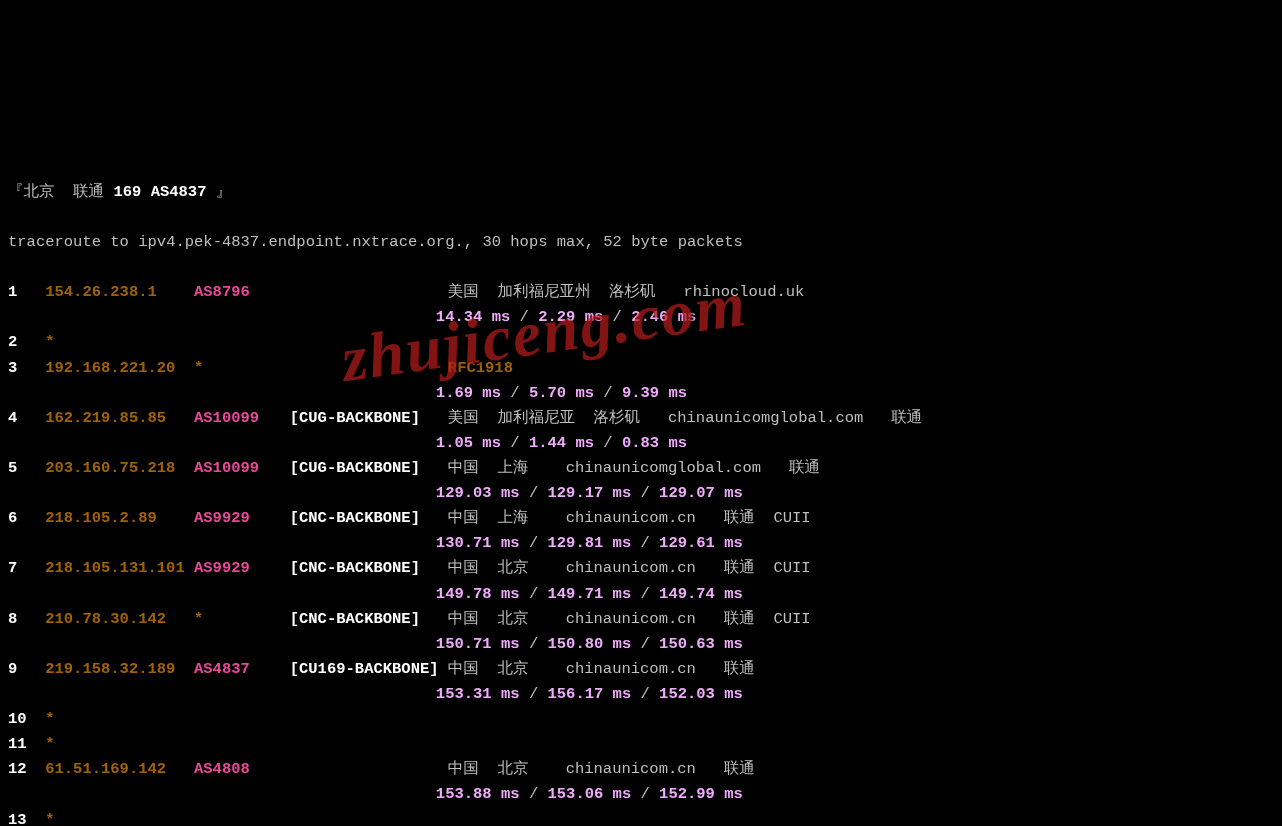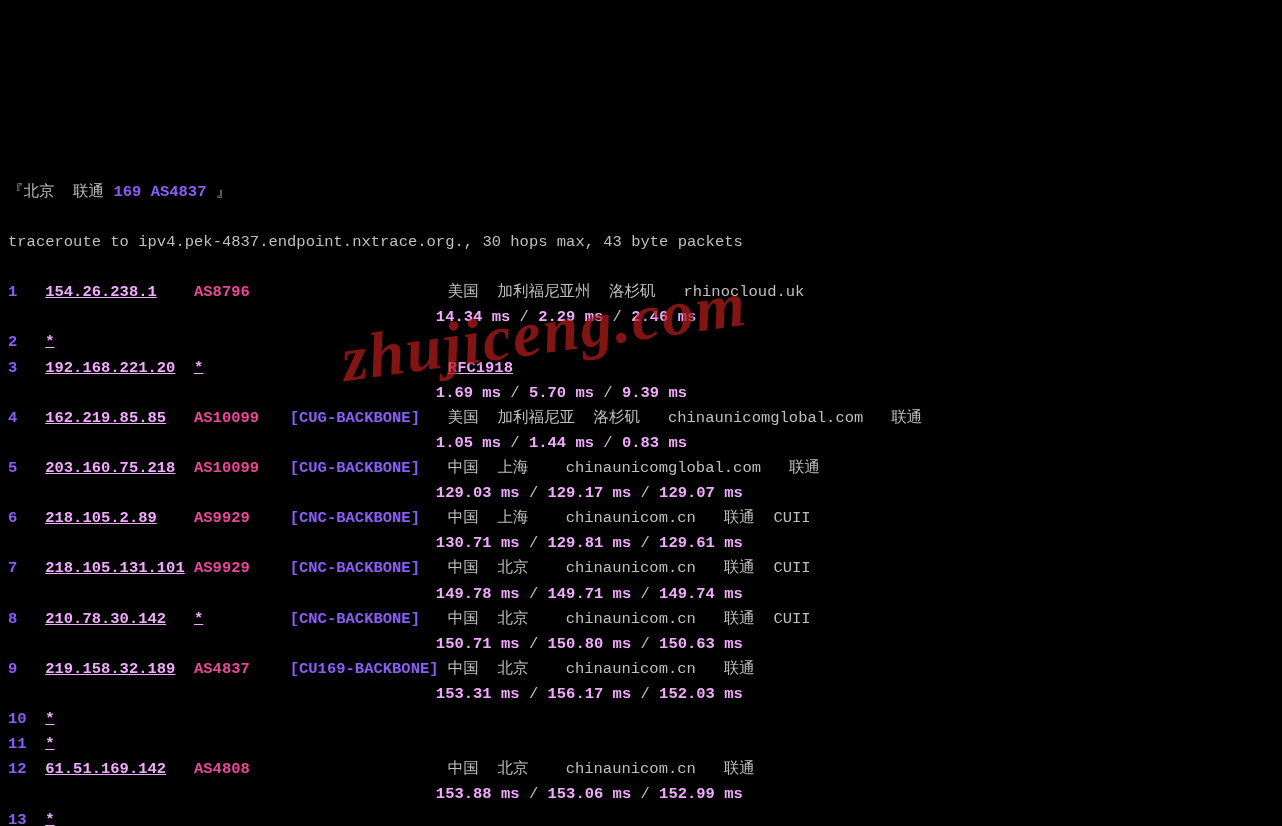--- a/index.html
+++ b/index.html
@@ -9,22 +9,22 @@
       font-size: 15.5px;
       line-height: 1.62;
       color: #e0e0e0;
       padding: 4px 8px;
       white-space: pre;
       position: relative;
       width: 1282px;
       height: 826px;
       overflow: hidden;
     }
-    .yellow { color: #8b5cf6; font-weight: bold; }
-    .white-bold { color: #f0abfc; font-weight: bold; text-decoration: underline; }
+    .yellow { color: #ffffff; font-weight: bold; }
+    .white-bold { color: #a16207; font-weight: bold; }
     .green { color: #ec4899; font-weight: bold; }
     .cyan { color: #f0abfc; font-weight: bold; }
     .gray { color: #bfbfbf; }
     .hop-line { display: block; }
     .col-num { display: inline-block; width: 4ch; }
     .col-ip { display: inline-block; width: 16ch; }
     .col-asn { display: inline-block; width: 9ch; }
     .col-tag { display: inline-block; width: 17ch; margin-left: 12px; }
     .col-geo-pad { display: inline-block; width: 46ch; }
     .watermark {
@@ -44,18 +44,18 @@
   </style>
 </head>
 <body>
 
 
 
 <div class="watermark">zhujiceng.com</div>
 
 <div>
 <span class="hop-line"><span class="gray">『</span><span class="gray">北京  联通</span> <span class="yellow">169 AS4837</span> <span class="gray">』</span></span>
-<span class="hop-line gray">traceroute to ipv4.pek-4837.endpoint.nxtrace.org., 30 hops max, 43 byte packets</span>
+<span class="hop-line gray">traceroute to ipv4.pek-4837.endpoint.nxtrace.org., 30 hops max, 52 byte packets</span>
 <div id="hops-container"><span class="hop-line"><span class="yellow col-num">1</span><span class="white-bold col-ip">154.26.238.1</span><span class="green col-asn">AS8796</span><span class="yellow col-tag"></span><span class="gray">美国  加利福尼亚州  洛杉矶   rhinocloud.uk</span></span><span class="hop-line"><span class="col-geo-pad"></span><span class="cyan">14.34 ms</span><span class="gray"> / </span><span class="cyan">2.29 ms</span><span class="gray"> / </span><span class="cyan">2.46 ms</span></span><span class="hop-line"><span class="yellow col-num">2</span><span class="white-bold col-ip">*</span><span class="col-asn"></span><span class="yellow col-tag"></span></span><span class="hop-line"><span class="yellow col-num">3</span><span class="white-bold col-ip">192.168.221.20</span><span class="white-bold col-asn">*</span><span class="yellow col-tag"></span><span class="white-bold">RFC1918</span></span><span class="hop-line"><span class="col-geo-pad"></span><span class="cyan">1.69 ms</span><span class="gray"> / </span><span class="cyan">5.70 ms</span><span class="gray"> / </span><span class="cyan">9.39 ms</span></span><span class="hop-line"><span class="yellow col-num">4</span><span class="white-bold col-ip">162.219.85.85</span><span class="green col-asn">AS10099</span><span class="yellow col-tag">[CUG-BACKBONE]</span><span class="gray">美国  加利福尼亚  洛杉矶   chinaunicomglobal.com   联通</span></span><span class="hop-line"><span class="col-geo-pad"></span><span class="cyan">1.05 ms</span><span class="gray"> / </span><span class="cyan">1.44 ms</span><span class="gray"> / </span><span class="cyan">0.83 ms</span></span><span class="hop-line"><span class="yellow col-num">5</span><span class="white-bold col-ip">203.160.75.218</span><span class="green col-asn">AS10099</span><span class="yellow col-tag">[CUG-BACKBONE]</span><span class="gray">中国  上海    chinaunicomglobal.com   联通</span></span><span class="hop-line"><span class="col-geo-pad"></span><span class="cyan">129.03 ms</span><span class="gray"> / </span><span class="cyan">129.17 ms</span><span class="gray"> / </span><span class="cyan">129.07 ms</span></span><span class="hop-line"><span class="yellow col-num">6</span><span class="white-bold col-ip">218.105.2.89</span><span class="green col-asn">AS9929</span><span class="yellow col-tag">[CNC-BACKBONE]</span><span class="gray">中国  上海    chinaunicom.cn   联通  CUII</span></span><span class="hop-line"><span class="col-geo-pad"></span><span class="cyan">130.71 ms</span><span class="gray"> / </span><span class="cyan">129.81 ms</span><span class="gray"> / </span><span class="cyan">129.61 ms</span></span><span class="hop-line"><span class="yellow col-num">7</span><span class="white-bold col-ip">218.105.131.101</span><span class="green col-asn">AS9929</span><span class="yellow col-tag">[CNC-BACKBONE]</span><span class="gray">中国  北京    chinaunicom.cn   联通  CUII</span></span><span class="hop-line"><span class="col-geo-pad"></span><span class="cyan">149.78 ms</span><span class="gray"> / </span><span class="cyan">149.71 ms</span><span class="gray"> / </span><span class="cyan">149.74 ms</span></span><span class="hop-line"><span class="yellow col-num">8</span><span class="white-bold col-ip">210.78.30.142</span><span class="white-bold col-asn">*</span><span class="yellow col-tag">[CNC-BACKBONE]</span><span class="gray">中国  北京    chinaunicom.cn   联通  CUII</span></span><span class="hop-line"><span class="col-geo-pad"></span><span class="cyan">150.71 ms</span><span class="gray"> / </span><span class="cyan">150.80 ms</span><span class="gray"> / </span><span class="cyan">150.63 ms</span></span><span class="hop-line"><span class="yellow col-num">9</span><span class="white-bold col-ip">219.158.32.189</span><span class="green col-asn">AS4837</span><span class="yellow col-tag">[CU169-BACKBONE]</span><span class="gray">中国  北京    chinaunicom.cn   联通</span></span><span class="hop-line"><span class="col-geo-pad"></span><span class="cyan">153.31 ms</span><span class="gray"> / </span><span class="cyan">156.17 ms</span><span class="gray"> / </span><span class="cyan">152.03 ms</span></span><span class="hop-line"><span class="yellow col-num">10</span><span class="white-bold col-ip">*</span><span class="col-asn"></span><span class="yellow col-tag"></span></span><span class="hop-line"><span class="yellow col-num">11</span><span class="white-bold col-ip">*</span><span class="col-asn"></span><span class="yellow col-tag"></span></span><span class="hop-line"><span class="yellow col-num">12</span><span class="white-bold col-ip">61.51.169.142</span><span class="green col-asn">AS4808</span><span class="yellow col-tag"></span><span class="gray">中国  北京    chinaunicom.cn   联通</span></span><span class="hop-line"><span class="col-geo-pad"></span><span class="cyan">153.88 ms</span><span class="gray"> / </span><span class="cyan">153.06 ms</span><span class="gray"> / </span><span class="cyan">152.99 ms</span></span><span class="hop-line"><span class="yellow col-num">13</span><span class="white-bold col-ip">*</span><span class="col-asn"></span><span class="yellow col-tag"></span></span></div>
 </div>
 
 
 
 
 </body></html>

